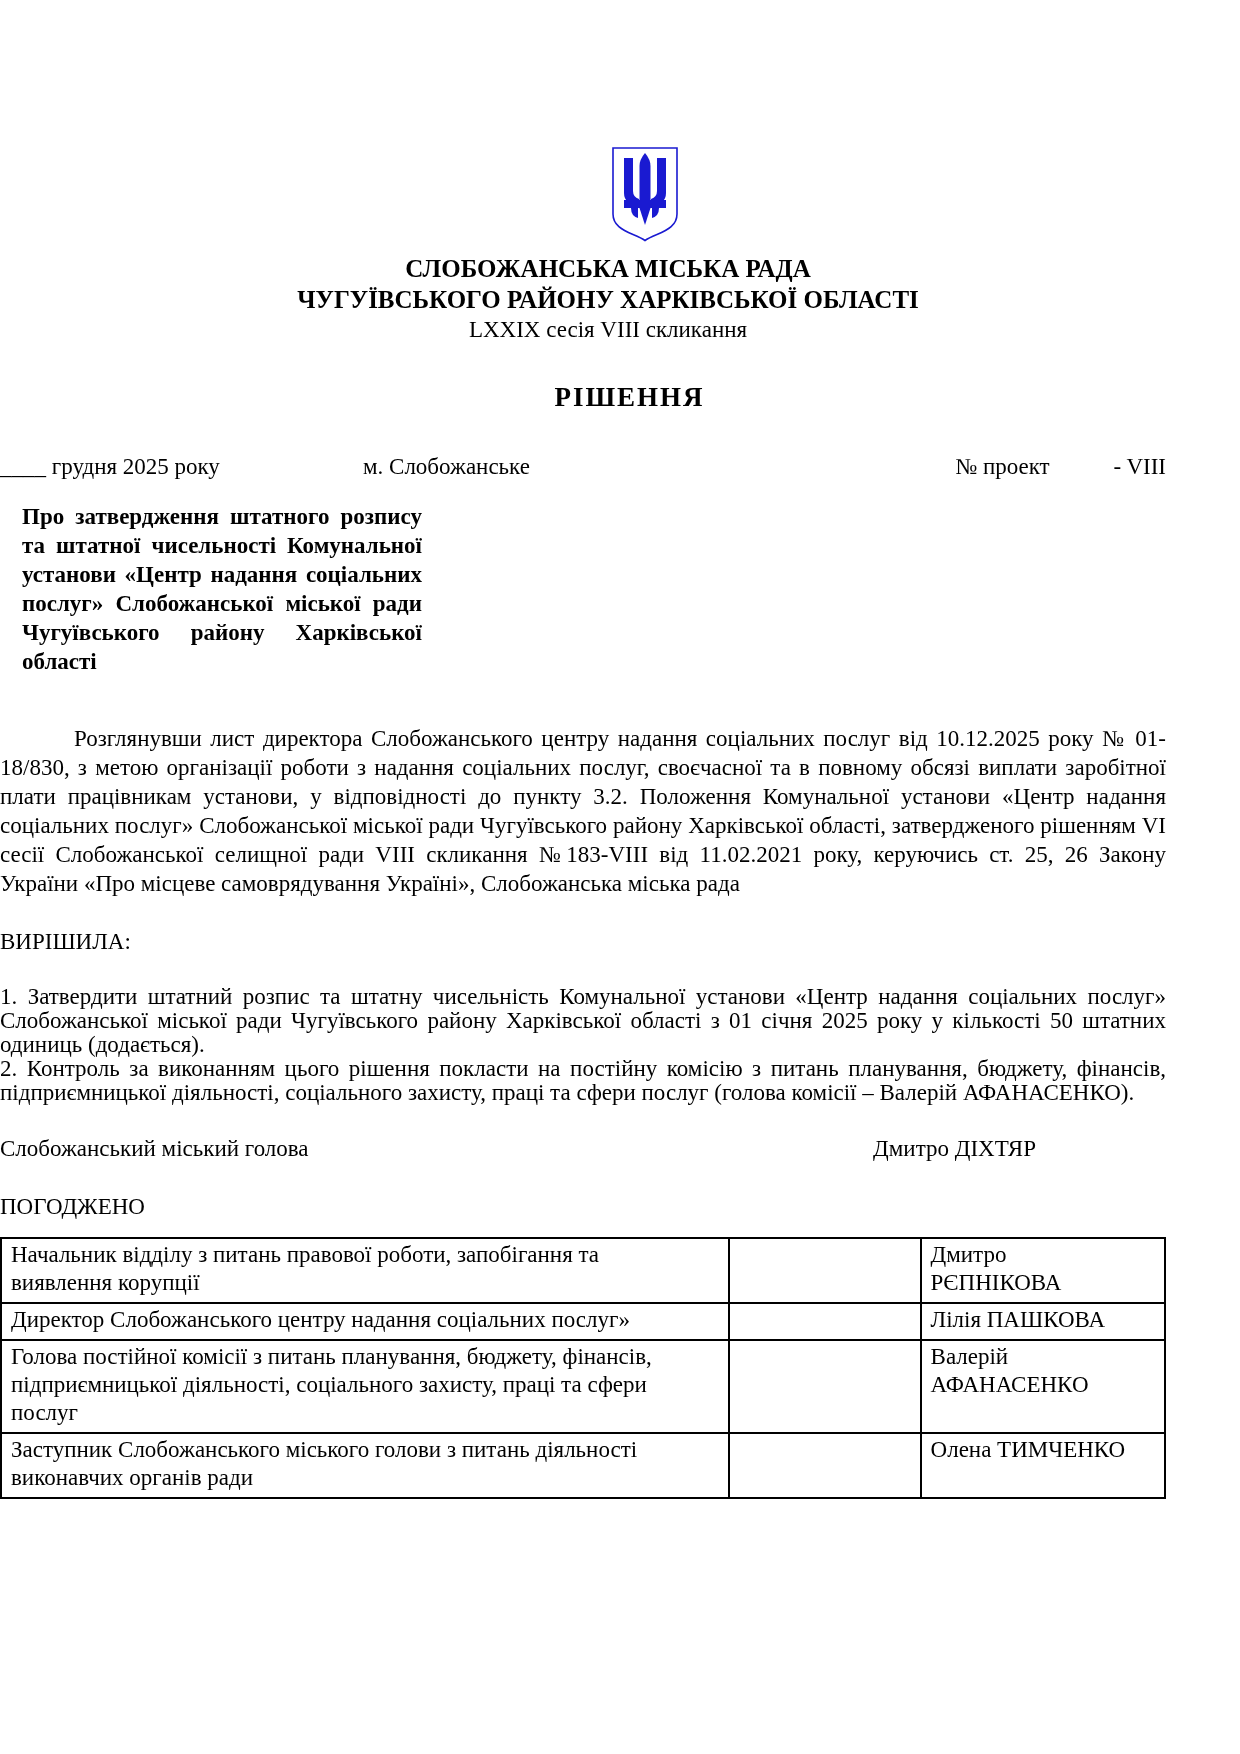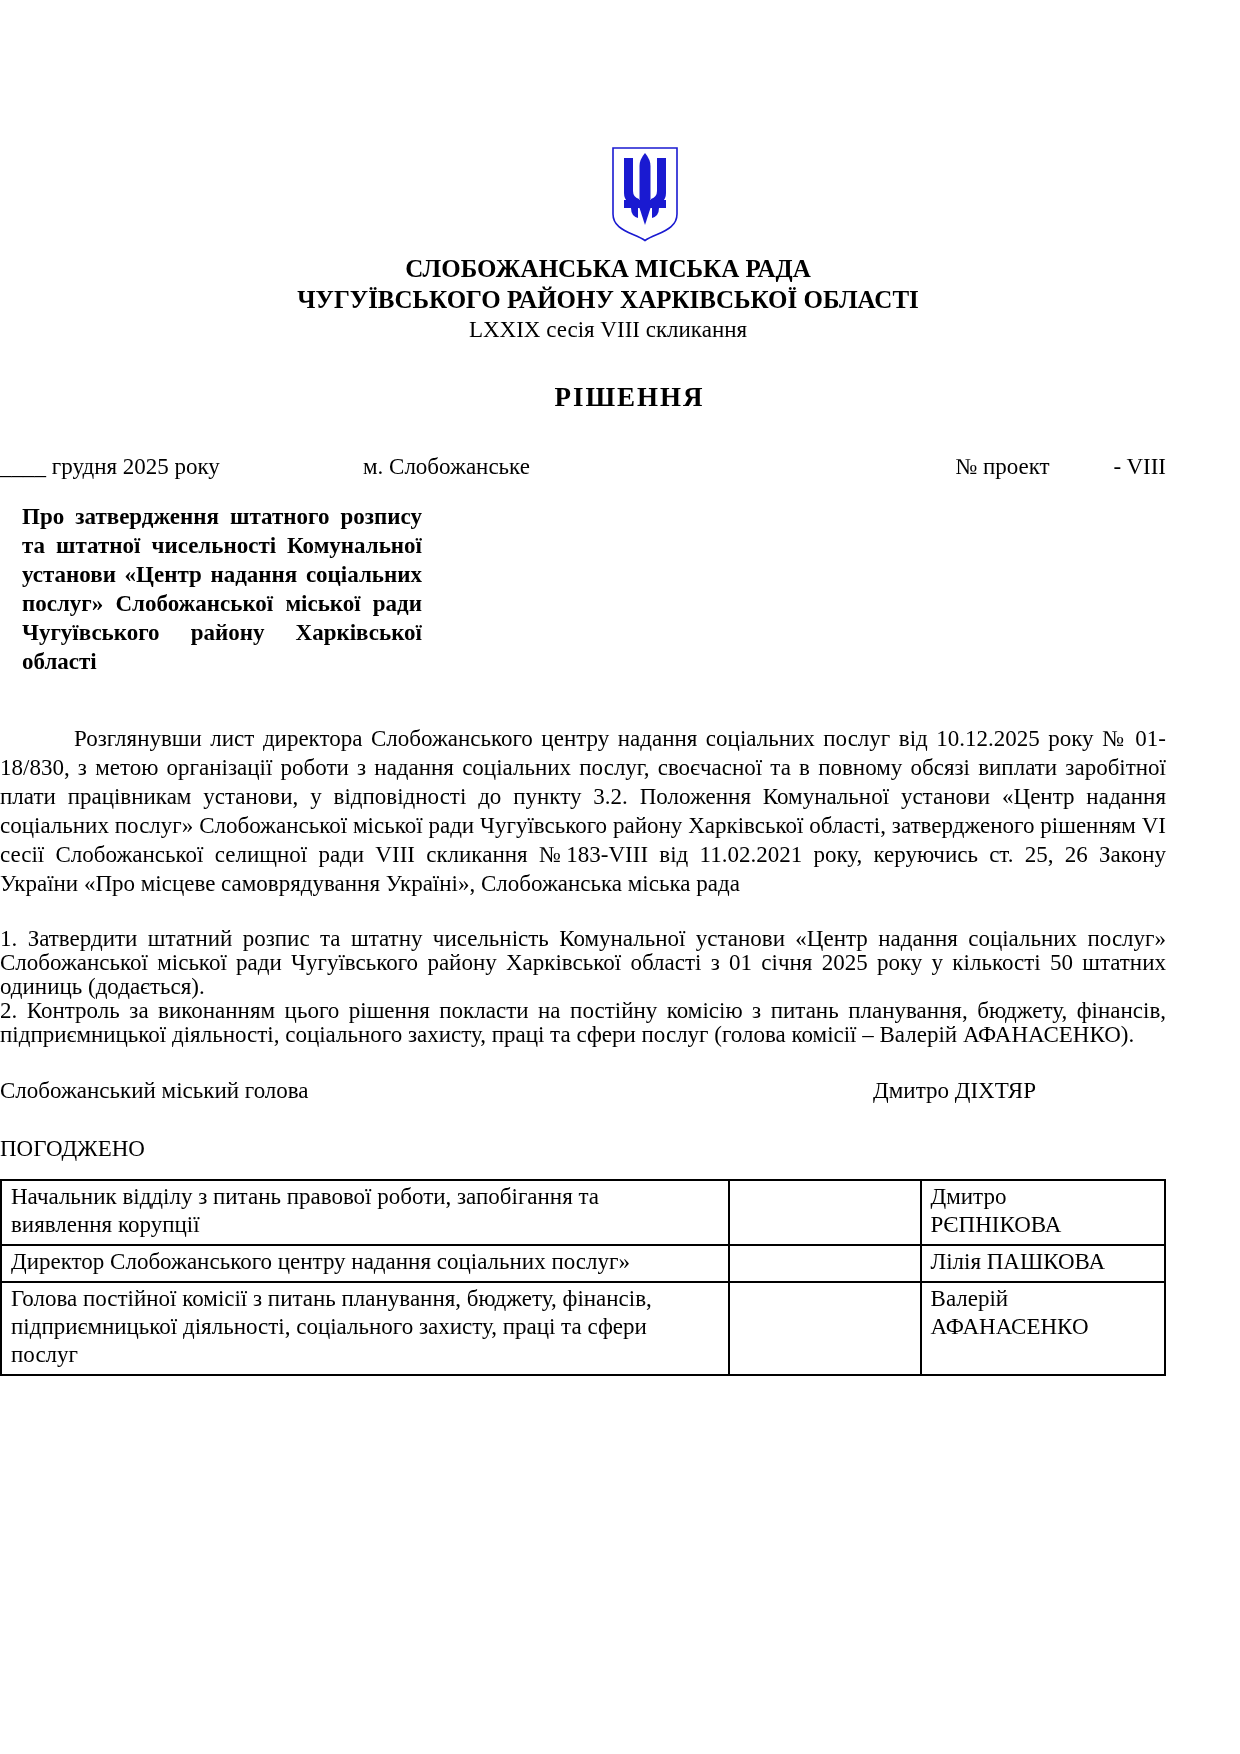--- a/index.html
+++ b/index.html
@@ -102,20 +102,21 @@
       <span class="date-no">
         <span>№ проект</span>
         <span class="no-suffix">- VIII</span>
       </span>
     </div>
 
     <div class="subject">Про затвердження штатного розпису та штатної чисельності Комунальної установи «Центр надання соціальних послуг» Слобожанської міської ради Чугуївського району Харківської області</div>
 
     <p class="preamble">Розглянувши лист директора Слобожанського центру надання соціальних послуг від 10.12.2025 року  № 01-18/830, з метою організації роботи з надання соціальних послуг, своєчасної та в повному обсязі виплати заробітної плати працівникам установи, у відповідності до пункту 3.2. Положення Комунальної установи «Центр надання соціальних послуг» Слобожанської міської ради Чугуївського району Харківської області, затвердженого рішенням VI сесії Слобожанської селищної ради VIII скликання №183-VIII від 11.02.2021 року, керуючись ст. 25, 26 Закону України «Про місцеве самоврядування Україні», Слобожанська міська рада</p>
 
+    <div class="resolved">ВИРІШИЛА:</div>
 
     <div class="items">
       <p class="item">1. Затвердити штатний розпис та штатну чисельність Комунальної установи «Центр надання соціальних послуг» Слобожанської міської ради Чугуївського району Харківської області з 01 січня 2025 року у кількості 50 штатних одиниць (додається).</p>
       <p class="item">2. Контроль за виконанням цього рішення покласти на постійну комісію з питань планування, бюджету, фінансів, підприємницької діяльності, соціального захисту, праці та сфери послуг (голова комісії – Валерій АФАНАСЕНКО).</p>
     </div>
 
     <div class="sig-row">
       <span>Слобожанський міський голова</span>
       <span class="sig-name">Дмитро ДІХТЯР</span>
     </div>
@@ -137,17 +138,22 @@
         <tr>
           <td>Директор Слобожанського центру надання соціальних послуг»</td>
           <td></td>
           <td>Лілія ПАШКОВА</td>
         </tr>
         <tr>
           <td>Голова постійної комісії з питань планування, бюджету, фінансів, підприємницької діяльності, соціального захисту, праці та сфери послуг</td>
           <td></td>
           <td>Валерій АФАНАСЕНКО</td>
         </tr>
+        <tr>
+          <td>Заступник Слобожанського міського голови з питань діяльності виконавчих органів ради</td>
+          <td></td>
+          <td>Олена ТИМЧЕНКО</td>
+        </tr>
       </tbody>
     </table>
 
   </div>
 </div>
 
 </body></html>

